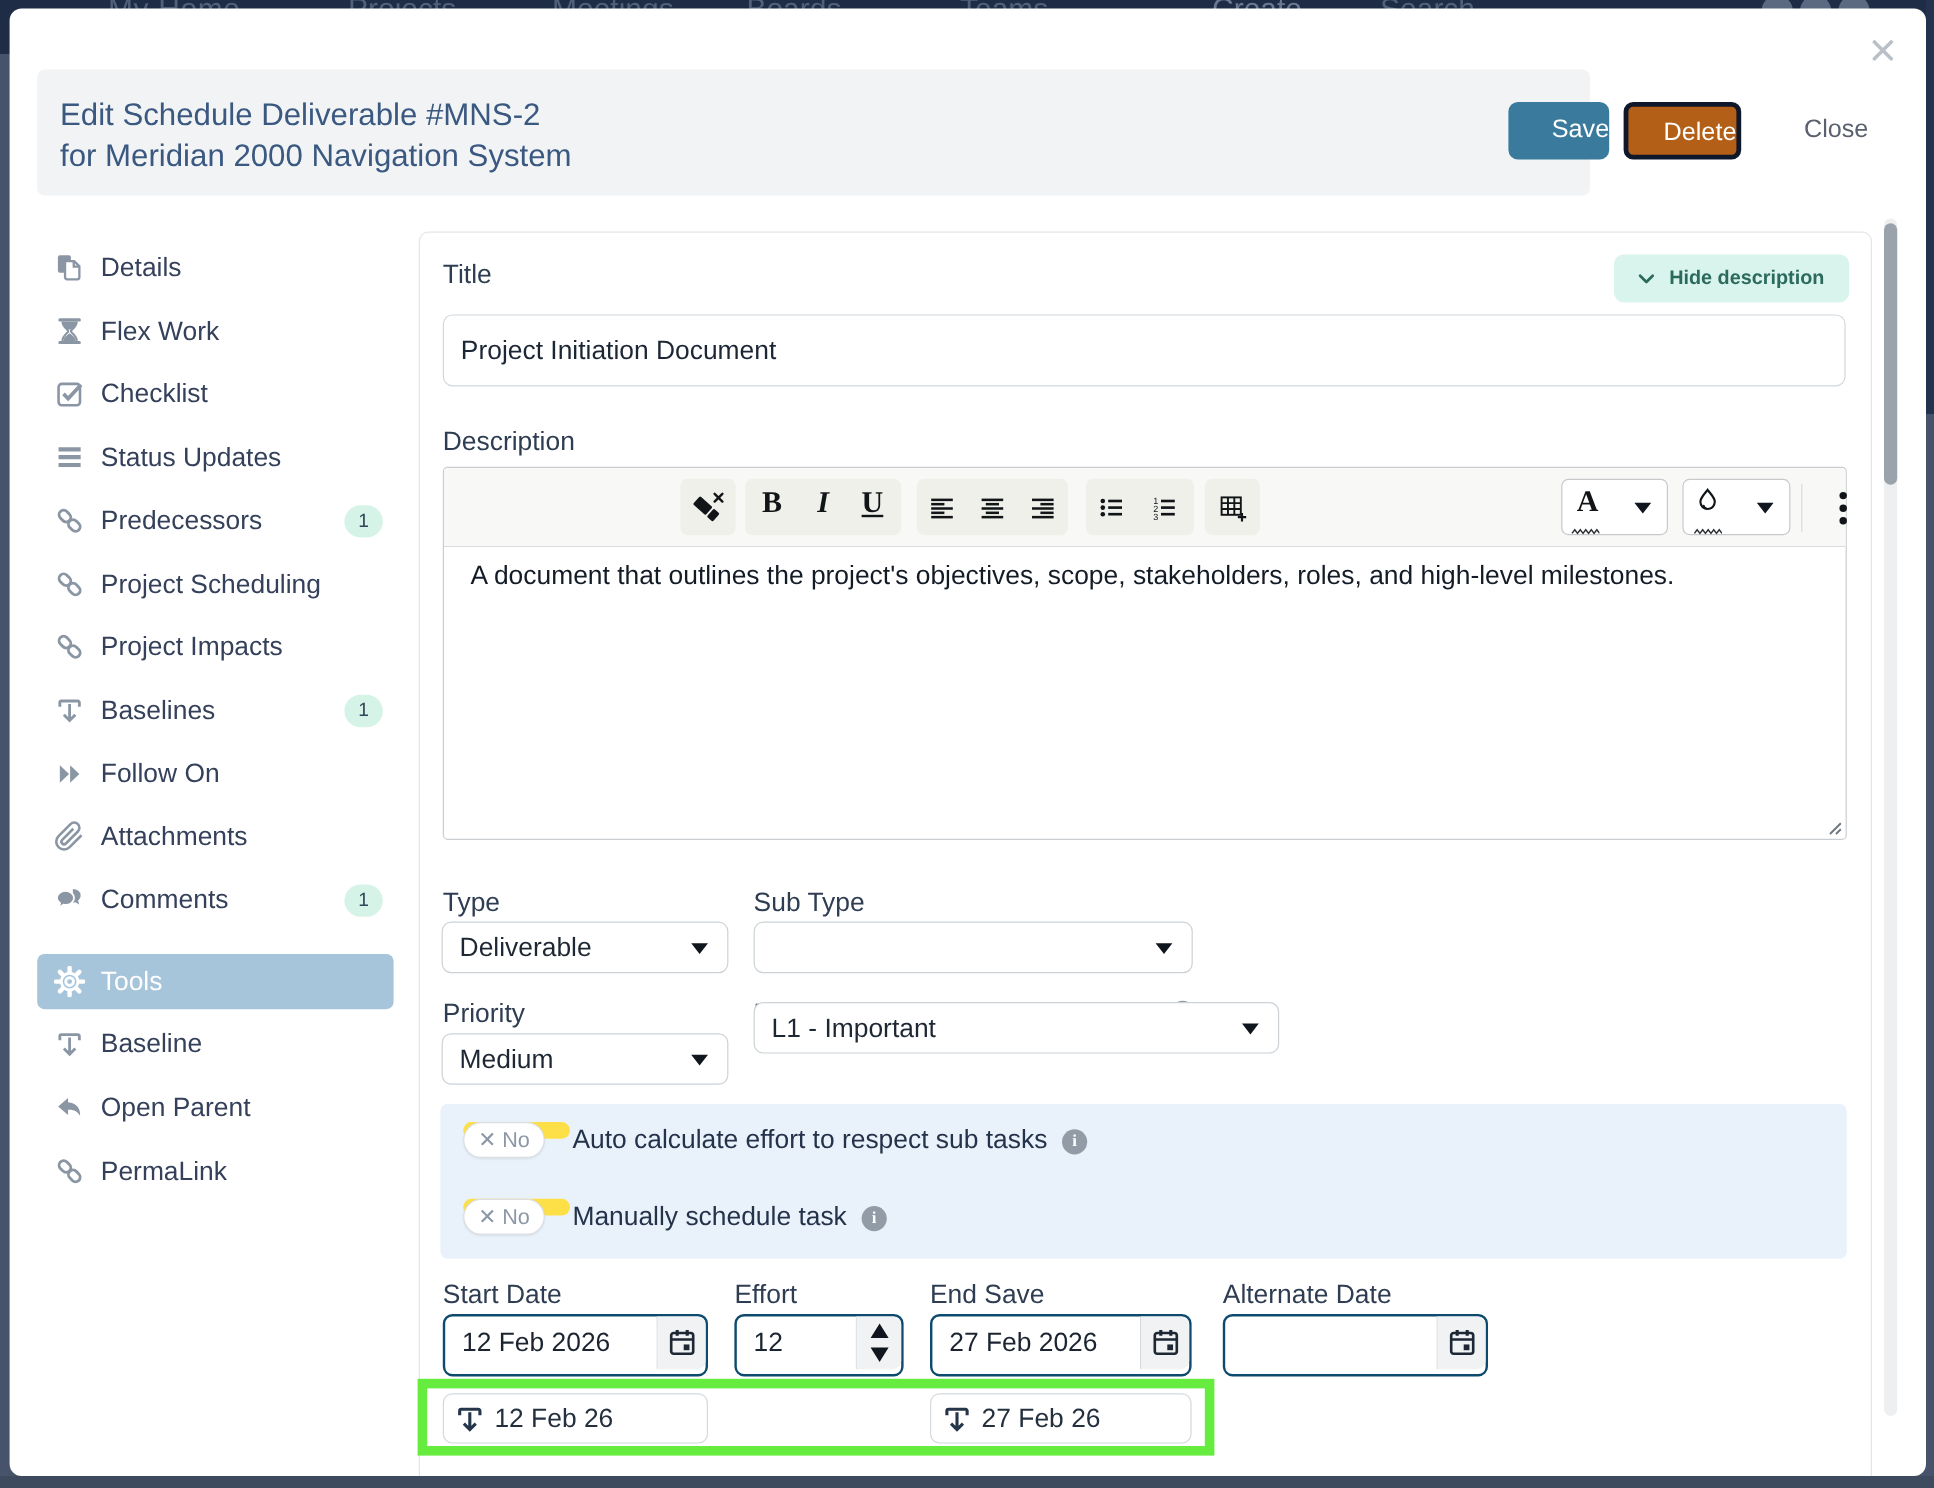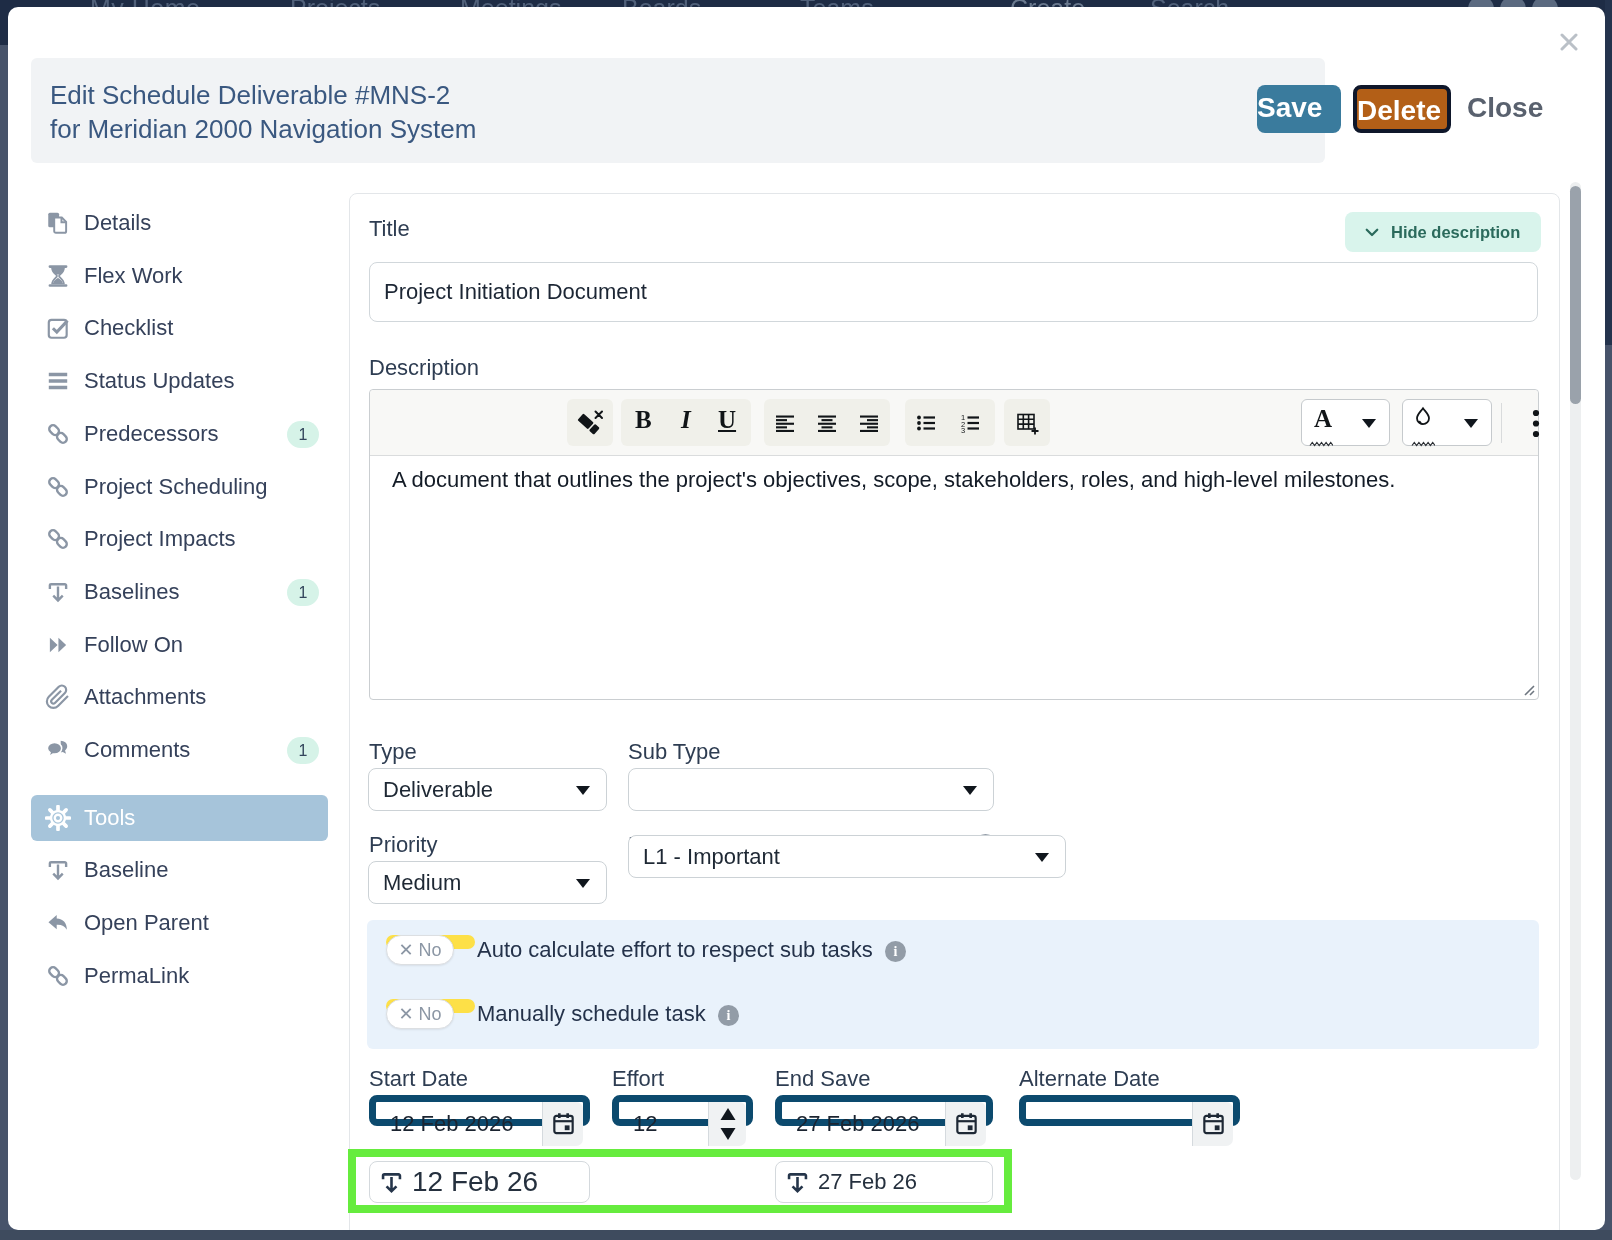--- a/index.html
+++ b/index.html
@@ -4,33 +4,33 @@
 <style>
   * { margin:0; padding:0; box-sizing:border-box; }
   html,body { width:1612px; height:1240px; overflow:hidden; }
   body { font-family:"Liberation Sans", sans-serif; background:#47536a; position:relative; }
   .abs { position:absolute; }
   #topbar { position:absolute; left:0; top:0; width:1612px; height:45px; background:#1e2c45; color:#7c8aa0; }
   #botbar { position:absolute; left:0; top:1230px; width:1612px; height:10px; background:#3e4b5e; }
   #modal { position:absolute; left:8px; top:7px; width:1597px; height:1223px; background:#ffffff; border-radius:10px; overflow:hidden; }
   #hdr { position:absolute; left:23px; top:51px; width:1294px; height:105px; background:#f1f3f5; border-radius:6px; }
   #hdr .ttl { position:absolute; left:19px; top:21px; font-size:26px; line-height:33.5px; color:#3a5880; }
-  .btn { position:absolute; top:27px; height:48px; border-radius:8px; color:#fff; font-size:28px; text-align:left; line-height:46px;font-weight:bold; }
+  .btn { position:absolute; top:27px; height:48px; border-radius:8px; color:#fff; font-size:21px; text-align:right; line-height:46px; }
   #bsave { left:1226px; width:84px; background:#3a7b9d; }
   #bdel { left:1322px; width:98px; background:#b35f17; border:4px solid #0f172a; line-height:43px; }
   #bclose { left:1436px; width:90px; color:#59616e; }
   .srow { position:absolute; left:23px; width:297px; height:46px; }
   .srow .sic { position:absolute; left:14px; top:10px; width:26px; height:26px; }
   .srow .stx { position:absolute; left:53px; top:0; font-size:22px; line-height:46px; color:#35415a; white-space:nowrap; }
   .badge { position:absolute; left:256px; top:10px; width:32px; height:27px; background:#d6f3e8; border-radius:14px; color:#33455c; font-size:16px; text-align:center; line-height:27px; }
   #card { position:absolute; left:341px; top:186px; width:1211px; height:1100px; border:1px solid #e3e6e9; border-radius:8px; background:#fff; }
   .lbl { position:absolute; font-size:22px; color:#2e3d52; font-weight:500; white-space:nowrap; }
   .sel { position:absolute; height:43px; border:1px solid #ccd2d6; border-radius:8px; background:#fff; font-size:22px; color:#1e2834; line-height:41px; padding-left:14px; white-space:nowrap; }
   .sel .car { position:absolute; right:16px; top:17px; width:0; height:0; border-left:7px solid transparent; border-right:7px solid transparent; border-top:9px solid #10161d; }
-  .inp { position:absolute; height:31px; border:7px solid #0c4a6e; border-radius:8px; background:#fff; font-size:22px; color:#1b2430; line-height:44px; padding-left:14px; }
+  .inp { position:absolute; height:52px; border:2px solid #0c4a6e; border-radius:8px; background:#fff; font-size:22px; color:#1b2430; line-height:44px; padding-left:14px; }
   .calseg { position:absolute; right:0; top:0; width:41px; height:44px; background:#f0f2f3; border-left:1px solid #d5dade; border-radius:0 7px 7px 0; }
   .calseg svg { position:absolute; left:8px; top:9px; }
   .tgl { position:absolute; width:89px; height:14px; background:#fde047; border-radius:15px; }
   .tgl .knob { position:absolute; left:0; top:0; width:68px; height:30px; background:#fff; border:1px solid #dcdfe2; border-radius:15px; box-shadow:0 1px 2px rgba(0,0,0,0.08); color:#8c97a5; font-size:18px; text-align:center; line-height:28px; }
   .tlbtn { position:absolute; top:9px; height:47px; background:#f0f0ea; border-radius:6px; }
   .info { display:inline-block; width:21px; height:21px; background:#929ca7; border-radius:50%; color:#fff; font-size:14px; font-weight:700; text-align:center; line-height:21px; vertical-align:middle; font-family:"Liberation Serif",serif; }
 </style>
 </head>
 <body>
 <div id="topbar">
@@ -345,21 +345,21 @@
           </svg>
         </span>
       </div>
   <div class="abs" style="left:340px;top:1142px;width:664px;height:64px;background:#66ec3e"></div>
   <div class="abs" style="left:348px;top:1150px;width:648px;height:48px;background:#fff"></div>
   <div class="abs" style="left:361px;top:1154px;width:221px;height:42px;border:1px solid #d4d9dd;border-radius:8px;background:#fff">
         <span class="abs" style="left:8px;top:7px"><svg width="27" height="27" viewBox="0 0 24 24" fill="none" stroke="#25354a" stroke-width="2.3">
             <path d="M4.5 9.2 V6 a1.2 1.2 0 0 1 1.2-1.2 h12.6 A1.2 1.2 0 0 1 19.5 6 v3.2"></path>
             <path d="M12 7 V19.5 M7.6 15.4 L12 19.8 L16.4 15.4"></path>
           </svg></span>
-        <span class="abs" style="left:42px;top:0;font-size:28px;color:#25303e;line-height:40px">12 Feb 26</span>
+        <span class="abs" style="left:42px;top:0;font-size:22px;color:#25303e;line-height:40px">12 Feb 26</span>
       </div>
   <div class="abs" style="left:767px;top:1154px;width:218px;height:42px;border:1px solid #d4d9dd;border-radius:8px;background:#fff">
         <span class="abs" style="left:8px;top:7px"><svg width="27" height="27" viewBox="0 0 24 24" fill="none" stroke="#25354a" stroke-width="2.3">
             <path d="M4.5 9.2 V6 a1.2 1.2 0 0 1 1.2-1.2 h12.6 A1.2 1.2 0 0 1 19.5 6 v3.2"></path>
             <path d="M12 7 V19.5 M7.6 15.4 L12 19.8 L16.4 15.4"></path>
           </svg></span>
         <span class="abs" style="left:42px;top:0;font-size:22px;color:#25303e;line-height:40px">27 Feb 26</span>
       </div>
 </div>
   <div class="abs" id="sctrack" style="left:1562px;top:175px;width:11px;height:998px;background:#edeff0;border-radius:6px"></div>

